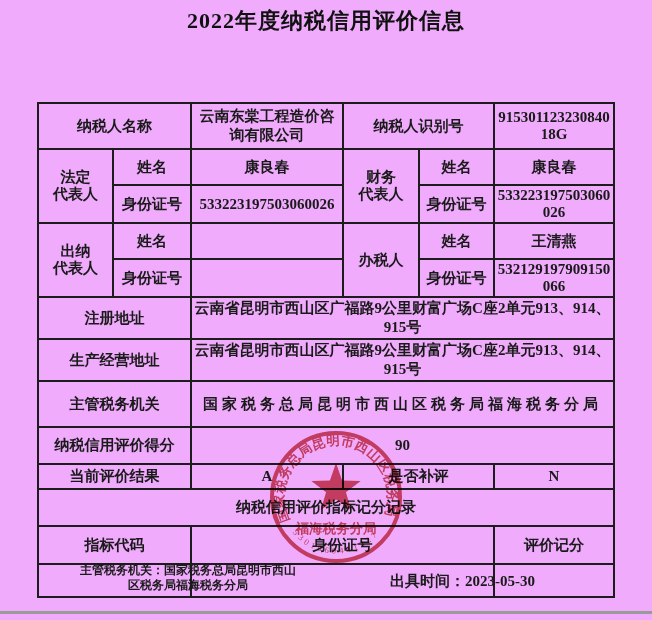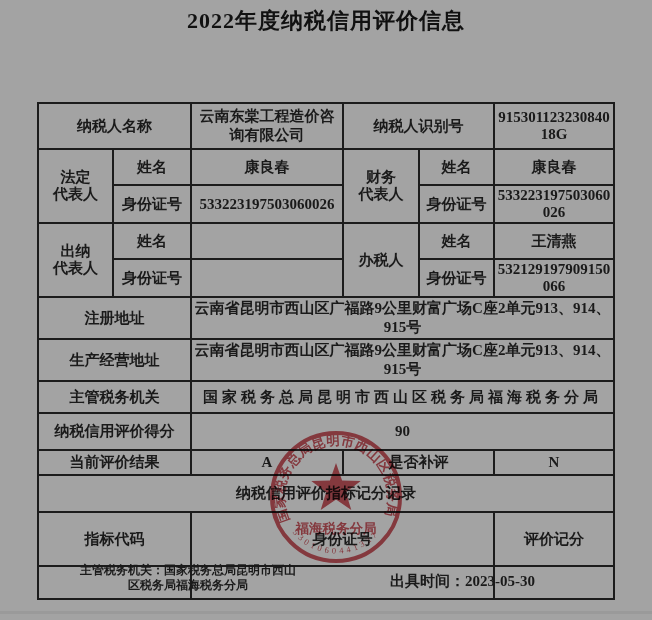--- a/index.html
+++ b/index.html
@@ -5,21 +5,21 @@
   html, body {
     margin: 0;
     padding: 0;
     background: #ffffff;
     font-family: "Liberation Serif", "DejaVu Serif", serif;
   }
   #page {
     position: relative;
     width: 652px;
     height: 620px;
-    background: #a3a3a3;
+    background: #f0abfc;
     overflow: hidden;
   }
   #doc-title {
     position: absolute;
     top: 6px;
     left: 0;
     width: 652px;
     text-align: center;
     font-size: 22px;
     font-weight: bold;
@@ -142,38 +142,38 @@
       <td class="num">532129197909150066</td>
     </tr>
     <tr style="height:37px">
       <td colspan="2">注册地址</td>
       <td colspan="4">云南省昆明市西山区广福路9公里财富广场C座2单元913、914、915号</td>
     </tr>
     <tr style="height:37px">
       <td colspan="2">生产经营地址</td>
       <td colspan="4">云南省昆明市西山区广福路9公里财富广场C座2单元913、914、915号</td>
     </tr>
-    <tr style="height:32px">
+    <tr style="height:46px">
       <td colspan="2">主管税务机关</td>
       <td colspan="4" class="wide-spaced">国家税务总局昆明市西山区税务局福海税务分局</td>
     </tr>
     <tr style="height:37px">
       <td colspan="2">纳税信用评价得分</td>
       <td colspan="4">90</td>
     </tr>
     <tr style="height:25px">
       <td colspan="2">当前评价结果</td>
       <td>A</td>
       <td colspan="2">是否补评</td>
       <td>N</td>
     </tr>
     <tr style="height:37px">
       <td colspan="6">纳税信用评价指标记分记录</td>
     </tr>
-    <tr style="height:54px">
+    <tr style="height:38px">
       <td colspan="2">指标代码</td>
       <td colspan="3">身份证号</td>
       <td>评价记分</td>
     </tr>
     <tr style="height:33px">
       <td colspan="2"></td>
       <td colspan="3"></td>
       <td></td>
     </tr>
   </tbody>

